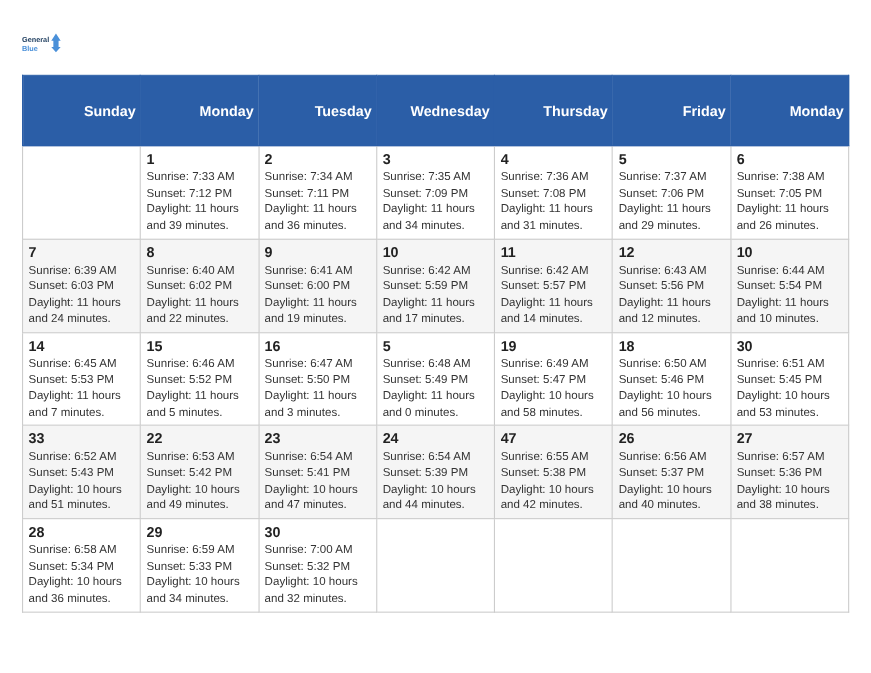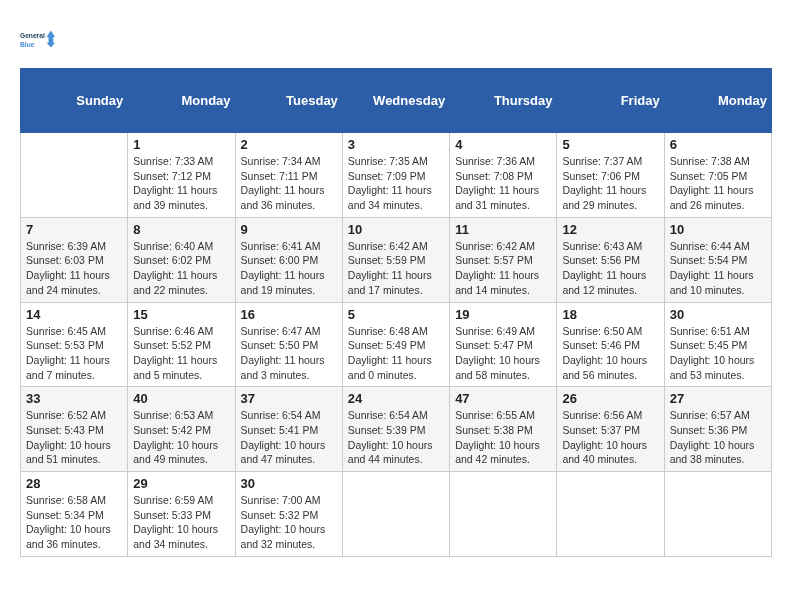--- a/index.html
+++ b/index.html
@@ -191,25 +191,25 @@
           <span class="day-num">30</span>
           <div class="day-info">Sunrise: 6:51 AM<br>Sunset: 5:45 PM<br>Daylight: 10 hours and 53 minutes.</div>
         </td>
       </tr>
       <tr>
         <td>
           <span class="day-num">33</span>
           <div class="day-info">Sunrise: 6:52 AM<br>Sunset: 5:43 PM<br>Daylight: 10 hours and 51 minutes.</div>
         </td>
         <td>
-          <span class="day-num">40</span>
+          <span class="day-num">22</span>
           <div class="day-info">Sunrise: 6:53 AM<br>Sunset: 5:42 PM<br>Daylight: 10 hours and 49 minutes.</div>
         </td>
         <td>
-          <span class="day-num">37</span>
+          <span class="day-num">23</span>
           <div class="day-info">Sunrise: 6:54 AM<br>Sunset: 5:41 PM<br>Daylight: 10 hours and 47 minutes.</div>
         </td>
         <td>
           <span class="day-num">24</span>
           <div class="day-info">Sunrise: 6:54 AM<br>Sunset: 5:39 PM<br>Daylight: 10 hours and 44 minutes.</div>
         </td>
         <td>
           <span class="day-num">47</span>
           <div class="day-info">Sunrise: 6:55 AM<br>Sunset: 5:38 PM<br>Daylight: 10 hours and 42 minutes.</div>
         </td>

